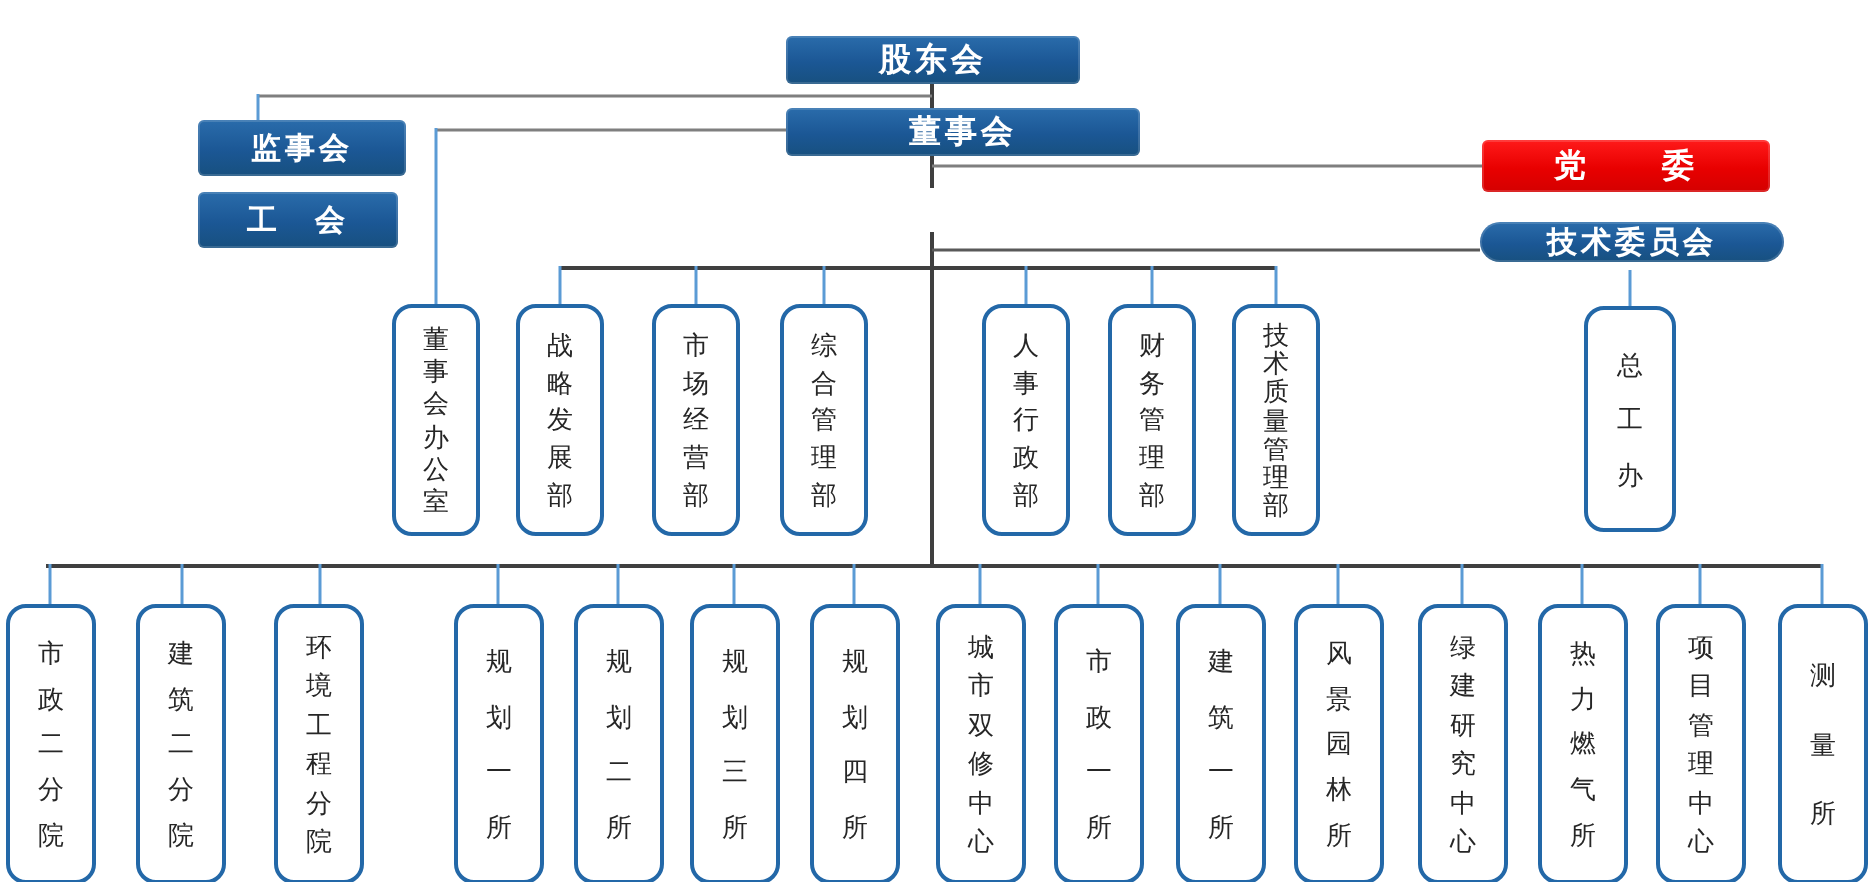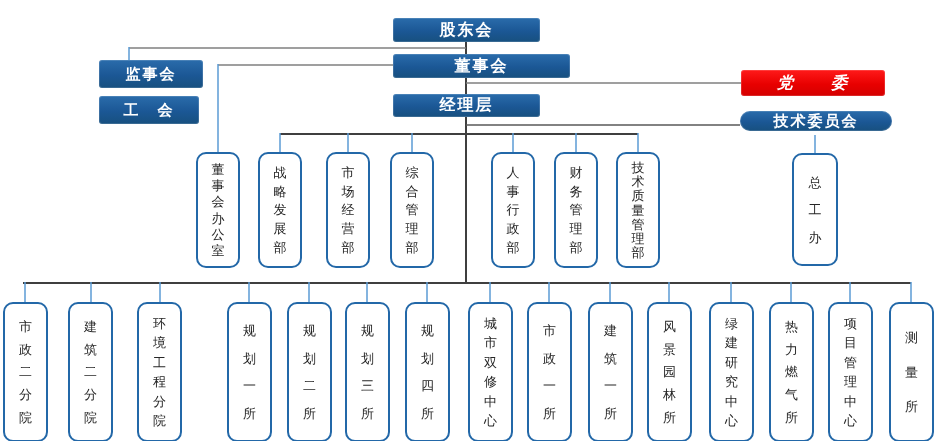--- a/index.html
+++ b/index.html
@@ -92,26 +92,25 @@
     <line x1="610" y1="270" x2="610" y2="290" stroke="#5b9bd5" stroke-width="1.5"></line>
     <line x1="669" y1="270" x2="669" y2="290" stroke="#5b9bd5" stroke-width="1.5"></line>
     <line x1="731" y1="270" x2="731" y2="290" stroke="#5b9bd5" stroke-width="1.5"></line>
     <line x1="791" y1="270" x2="791" y2="290" stroke="#5b9bd5" stroke-width="1.5"></line>
     <line x1="850" y1="270" x2="850" y2="290" stroke="#5b9bd5" stroke-width="1.5"></line>
     <line x1="911" y1="270" x2="911" y2="290" stroke="#5b9bd5" stroke-width="1.5"></line>
   </svg>
 
   <div class="solid fs16" style="left:393px;top:6px;width:147px;height:24px;">股东会</div>
   <div class="solid fs16" style="left:393px;top:42px;width:177px;height:24px;">董事会</div>
-  <div class="solid fs16" style="left:393px;top:82px;width:147px;height:23px;">经理层</div>
 
   <div class="solid fs15" style="left:99px;top:48px;width:104px;height:28px;">监事会</div>
   <div class="solid fs15" style="left:99px;top:84px;width:100px;height:28px;">工　会</div>
 
-  <div class="solid red fs16" style="left:741px;top:58px;width:144px;height:26px;font-style:italic;">党　　委</div>
+  <div class="solid red fs16" style="left:741px;top:58px;width:144px;height:26px;">党　　委</div>
   <div class="solid pill fs15" style="left:740px;top:99px;width:152px;height:20px;">技术委员会</div>
 
   <div class="vbox" style="left:196px;top:140px;width:44px;height:116px;">
     <div class="vtext">
         <i>董</i>
         <i>事</i>
         <i>会</i>
         <i>办</i>
         <i>公</i>
         <i>室</i>

